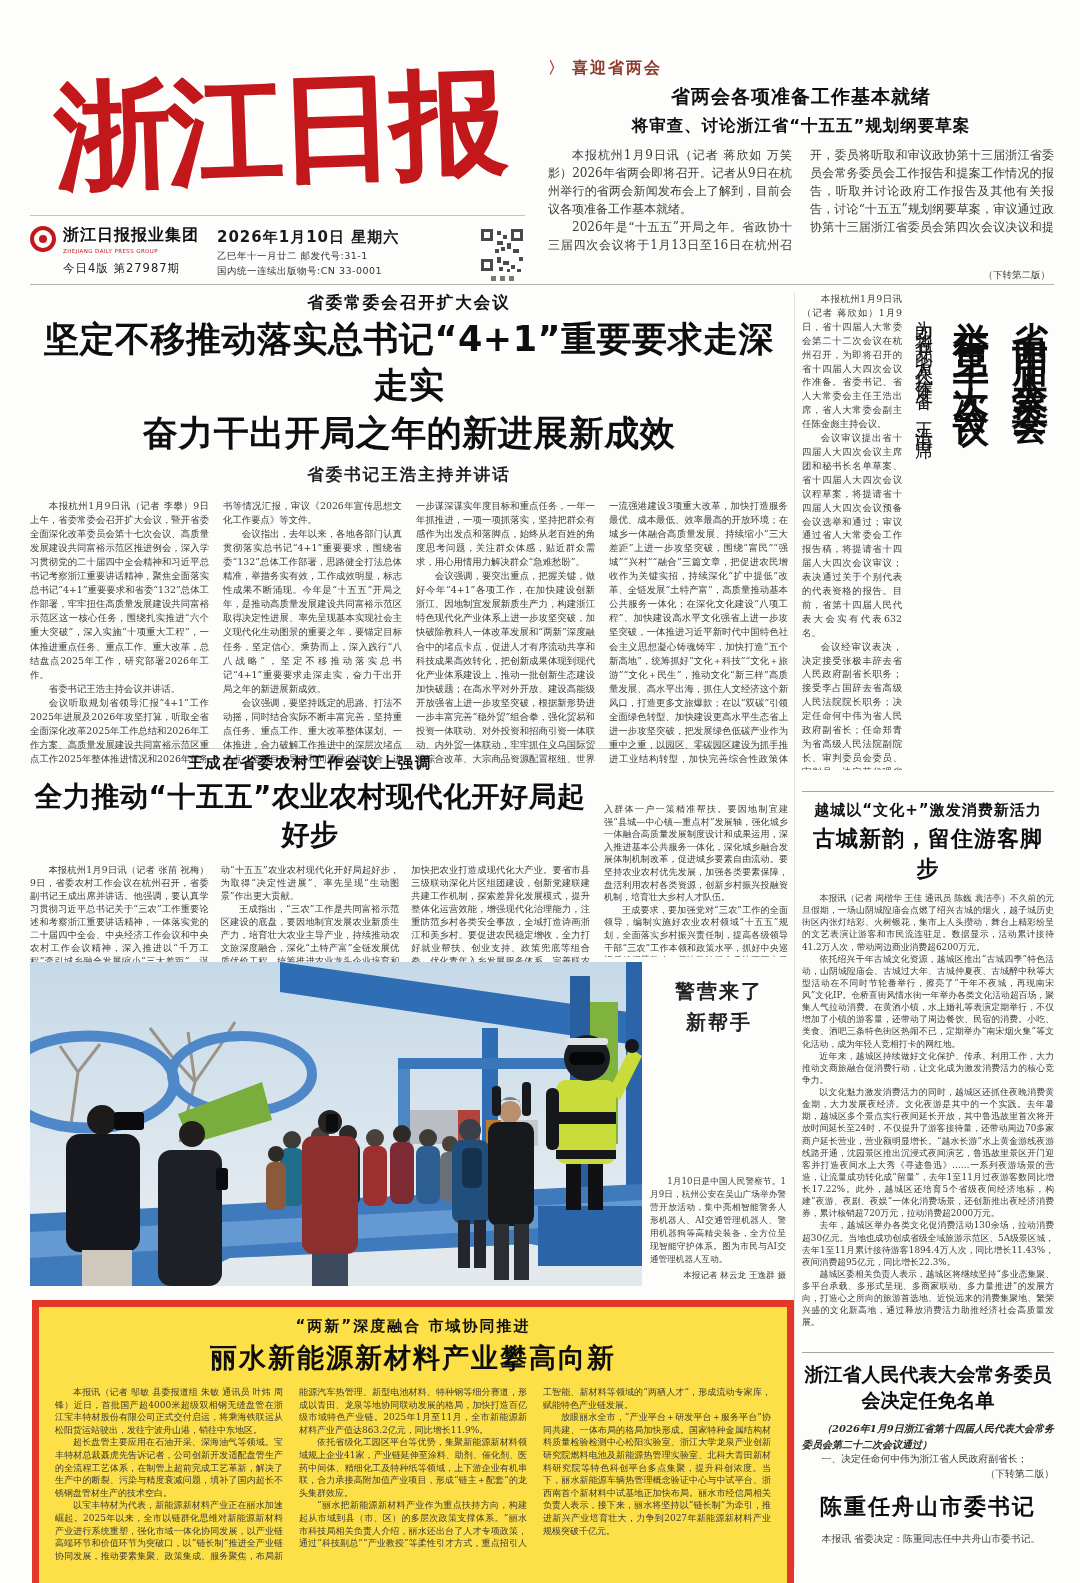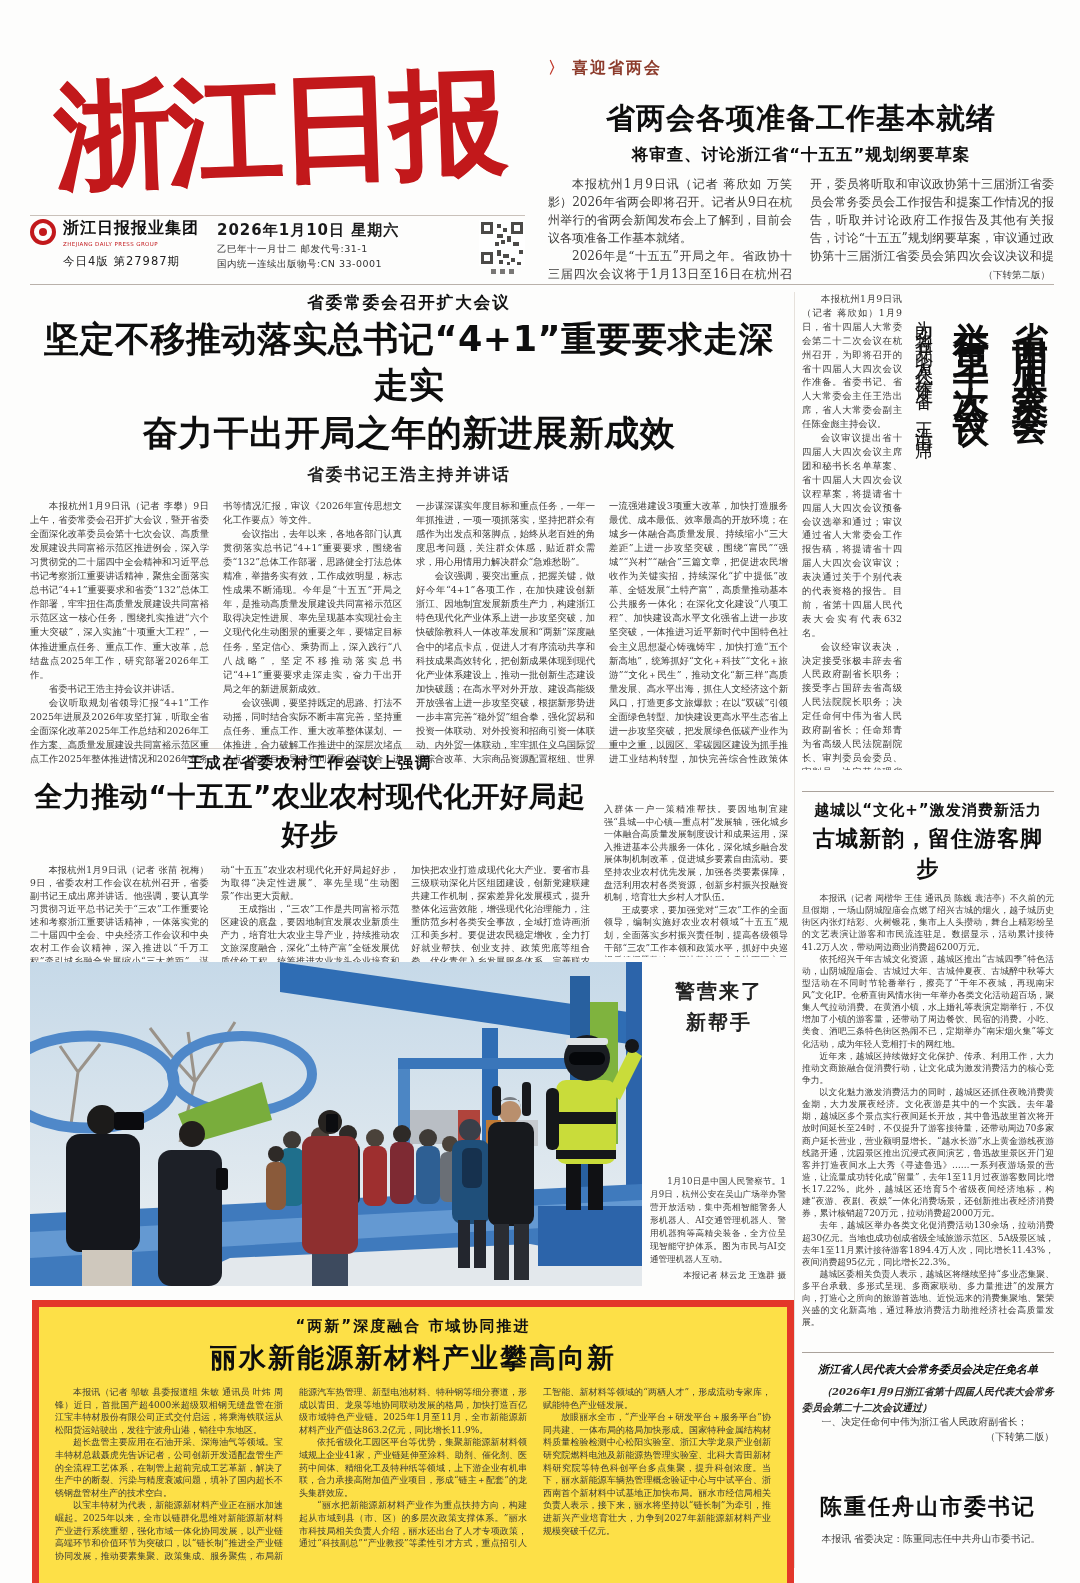--- a/index.html
+++ b/index.html
@@ -13,21 +13,21 @@
   
   .masthead-title {
     position:absolute; left:26px; top:48px; width:505px; height:165px;
     font-family:"DejaVu Serif", serif; font-weight:bold;
     font-size:116px; line-height:160px; color:#c2181b;
     letter-spacing:-4px; transform:rotate(-2deg); text-align:center;
     text-shadow:1px 1px 0 #c2181b;
   }
   .masthead-info {
     position:absolute; left:30px; top:215px; width:495px;
-    border-top:1px solid #c9c1ba; padding-top:2px;
+    border-top:1px solid #c9c1ba; padding-top:9px;
     display:flex; align-items:flex-start; gap:18px;
     font-family:"DejaVu Sans", sans-serif;
   }
   .logo-block { display:flex; gap:7px; }
   .logo-circle { width:26px; height:26px; border-radius:50%;
     border:4px solid #c2181b; position:relative; flex:none; margin-top:1px; }
   .logo-circle::after { content:""; position:absolute; left:5px; top:5px;
     width:8px; height:8px; border-radius:50%; background:#c2181b; }
   .group-name { font-size:16px; font-weight:bold; letter-spacing:1px; color:#111; }
   .group-en { font-size:5.5px; color:#c2181b; letter-spacing:.4px; margin-top:2px; }
@@ -45,21 +45,21 @@
   .kick { font-family:"DejaVu Sans", sans-serif; font-weight:bold; text-align:center; color:#111; }
   .hl   { font-family:"DejaVu Sans", sans-serif; font-weight:bold; text-align:center; color:#0e0e0e; }
   .body-txt p { text-indent:2em; text-align:justify; color:#3b3a38; }
   .body-txt p.noindent { text-indent:0; }
 
   
   .top-news { position:absolute; left:548px; top:58px; width:506px; height:224px; }
   .top-news .kicker-row { font-family:"DejaVu Sans", sans-serif; font-weight:bold;
     font-size:16px; color:#8c3b2b; letter-spacing:2px; }
   .top-news .arrow { color:#c0392b; margin-right:6px; font-weight:bold; }
-  .top-news .hl1 { font-size:29px; letter-spacing:1px; margin-top:20px; }
+  .top-news .hl1 { font-size:19px; letter-spacing:1px; margin-top:5px; }
   .top-news .hl2 { font-size:16.5px; margin-top:5px; letter-spacing:1px; }
   .top-news .cols { margin-top:9px; height:116px; overflow:hidden;
     column-count:2; column-gap:18px; column-fill:auto;
     font-size:12px; line-height:1.5; }
   .top-news .jump { position:absolute; right:4px; bottom:0; font-size:9.5px; color:#3b3a38; }
 
   
   .lead { position:absolute; left:30px; top:292px; width:758px; height:452px; }
   .lead .kick { font-size:16.5px; letter-spacing:2px; }
   .lead .hl   { font-size:35px; line-height:1.3; letter-spacing:.5px; margin-top:3px; }
@@ -107,21 +107,21 @@
   .rail-rule1 { position:absolute; left:802px; top:791px; width:252px; border-top:1px solid #aaa29b; }
   .rail-rule2 { position:absolute; left:802px; top:1352px; width:252px; border-top:1px solid #aaa29b; }
 
   .yuecheng { position:absolute; left:802px; top:801px; width:252px; height:544px; }
   .yuecheng .kick { font-size:15px; letter-spacing:1px; }
   .yuecheng .hl { font-size:22px; letter-spacing:1px; margin-top:4px; }
   .yuecheng .flow { margin-top:8px; height:468px; overflow:hidden;
     font-size:8.8px; line-height:1.38; }
 
   .appt { position:absolute; left:802px; top:1362px; width:252px; height:118px; }
-  .appt .hl { font-size:11px; letter-spacing:0;font-style:italic; }
+  .appt .hl { font-size:19px; letter-spacing:0; }
   .appt .note { font-style:italic; font-weight:bold; font-size:10px; line-height:1.6;
     margin-top:7px; text-indent:2em; text-align:justify; color:#2c2b29; }
   .appt .line { font-size:9.8px; text-indent:2em; color:#3b3a38; }
   .appt .jump { font-size:9.8px; text-align:right; margin-top:2px; color:#3b3a38; }
 
   .chen { position:absolute; left:802px; top:1492px; width:252px; }
   .chen .hl { font-size:22px; letter-spacing:2px; }
   .chen .line { font-size:9.8px; margin-top:11px; text-indent:2em; color:#3b3a38; }
 
   

